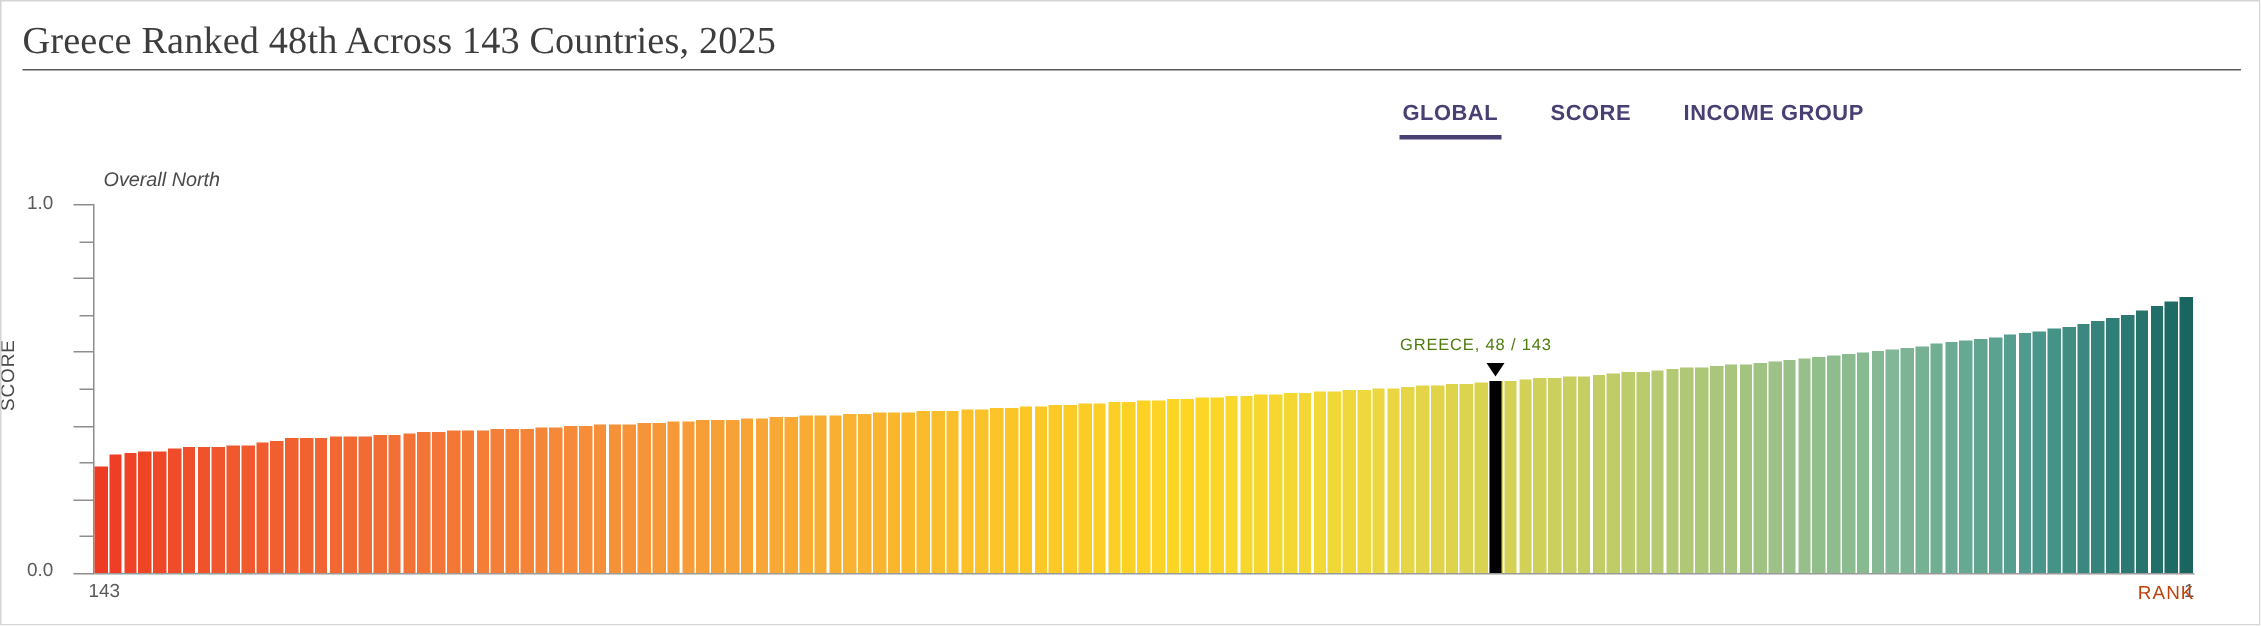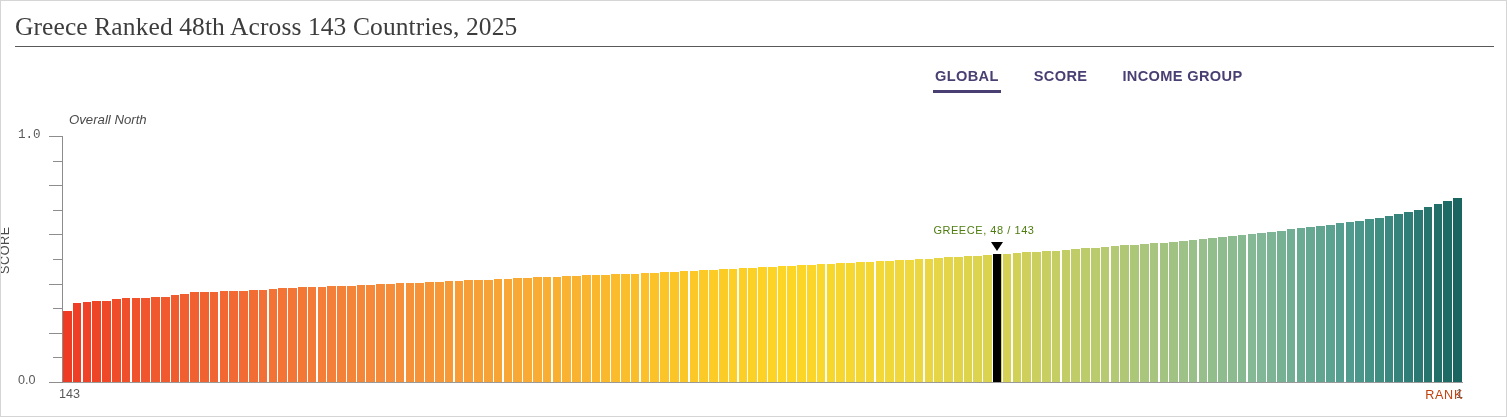--- a/index.html
+++ b/index.html
@@ -125,21 +125,21 @@
     font-size: 12.6px;
     color: #c2410c;
     letter-spacing: .7px;
   }
   .axis-value {
     position: absolute;
     font-size: 12.6px;
     color: #5a5a5a;
     white-space: nowrap;
   }
-  #y-top-value  { left: 17px; top: 22px; font-family: Liberation Mono, monospace; }
+  #y-top-value  { left: 17px; top: 22px; }
   #y-bot-value  { left: 17px; top: 267px; }
   #x-left-value { left: 58px;  top: 281px; }
   #x-right-value{ left: 1455px; top: 281px; }
 
   #plot {
     position: absolute;
     left: 62px;
     top: 30px;
     width: 1400px;
     height: 246px;

